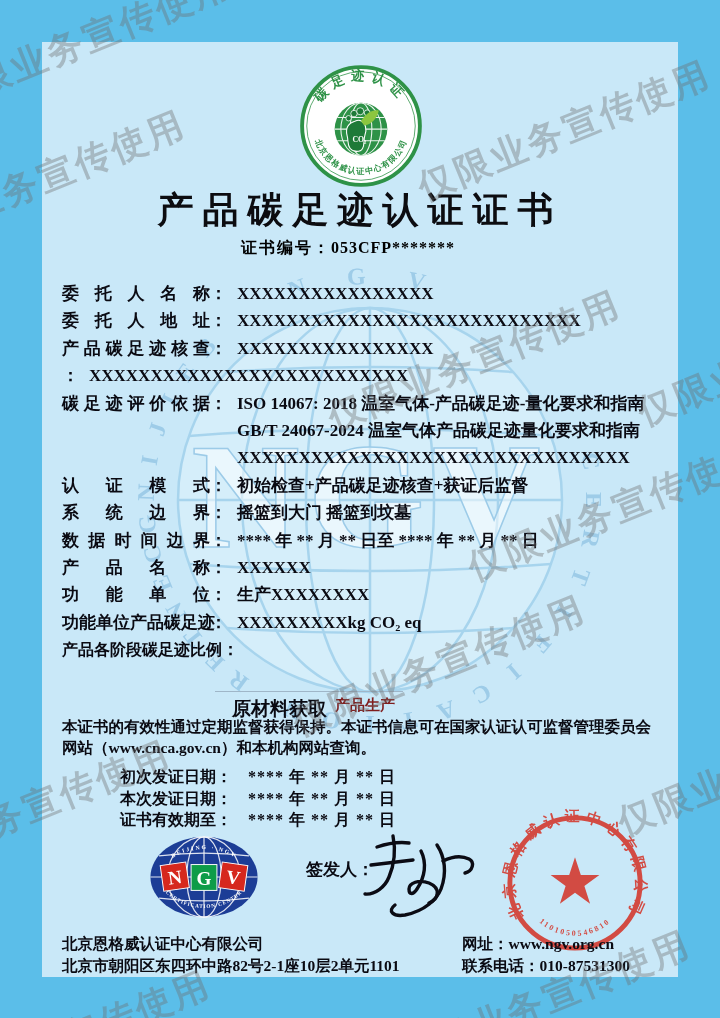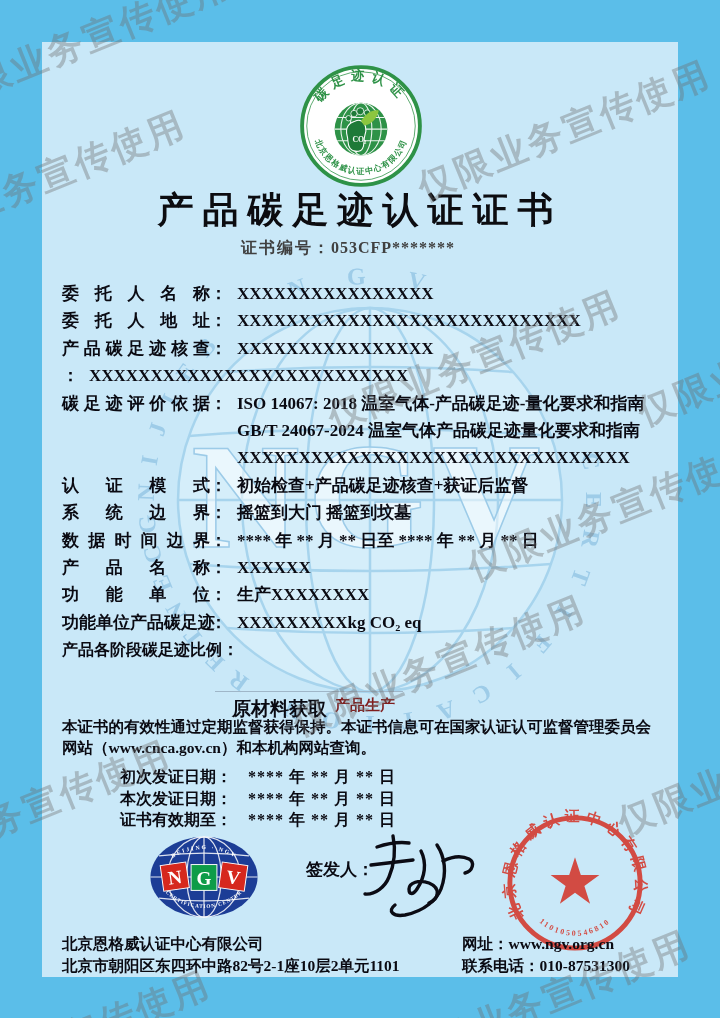--- a/index.html
+++ b/index.html
@@ -7,21 +7,21 @@
         font-family:"Liberation Serif","DejaVu Serif",serif;}
   .inner{position:absolute;left:42px;top:42px;width:636px;height:935px;background:#C9E8F8;}
   .globe-wm{position:absolute;left:42px;top:42px;z-index:1;pointer-events:none;}
   .ringtext text{fill:#9CCBE8;font-family:"Liberation Serif",serif;font-weight:bold;opacity:.95;}
   .content{position:absolute;left:0;top:0;width:720px;height:1018px;z-index:10;}
   .content > div, .content > h1, .content > p, .content > svg {position:absolute;}
 
   .logo-box{left:299px;top:64px;width:124px;height:124px;}
   h1.title{left:0;top:186px;width:720px;margin:0;text-align:center;font-size:36px;font-weight:bold;
            letter-spacing:9px;color:#0c0c10;}
-  .certno{left:0;top:238px;width:696px;text-align:center;font-size:16px;font-weight:bold;color:#404040;}
+  .certno{left:0;top:238px;width:696px;text-align:center;font-size:16px;font-weight:bold;color:#000000;}
   .certno .lab{letter-spacing:2px;}
   .certno .val{letter-spacing:1px;}
 
   .fields{left:62px;top:280px;width:600px;color:#0a0a12;}
   .frow{display:flex;align-items:flex-start;line-height:27.4px;font-size:17px;font-weight:bold;}
   .flabel{display:inline-block;width:148px;text-align:justify;text-align-last:justify;
           text-justify:inter-character;white-space:nowrap;}
   .frow.wide .flabel{width:auto;text-align-last:auto;font-size:16px;}
   .fcolon{display:inline-block;width:27px;}
   .fvalue{flex:1;}

